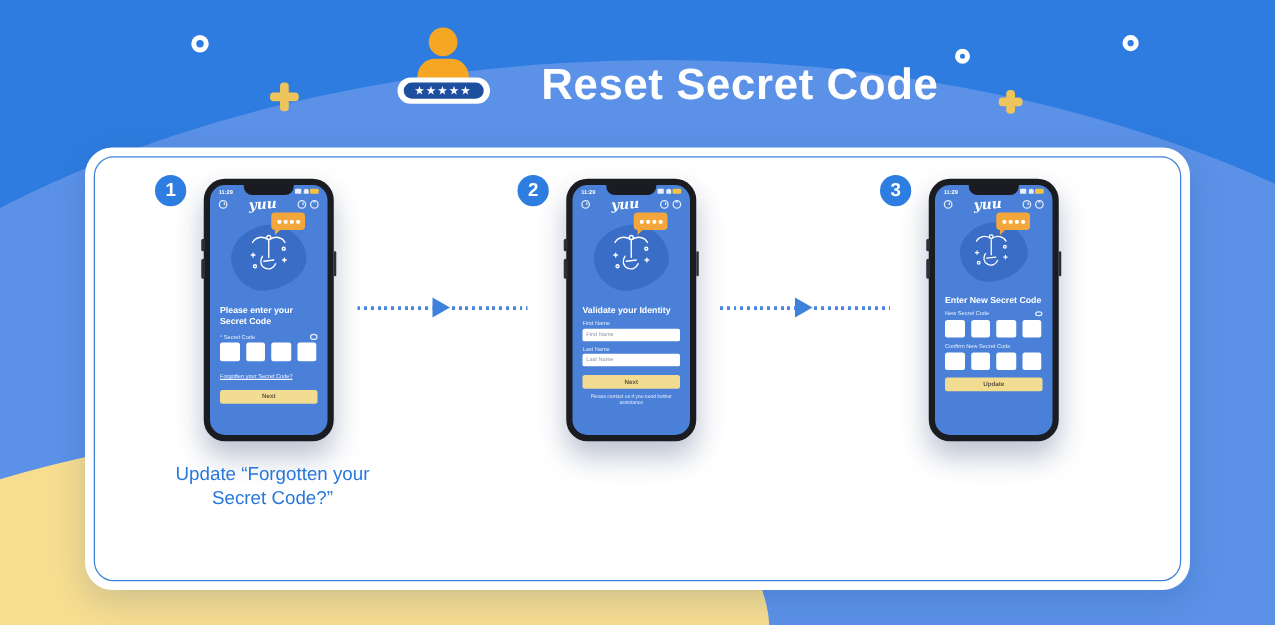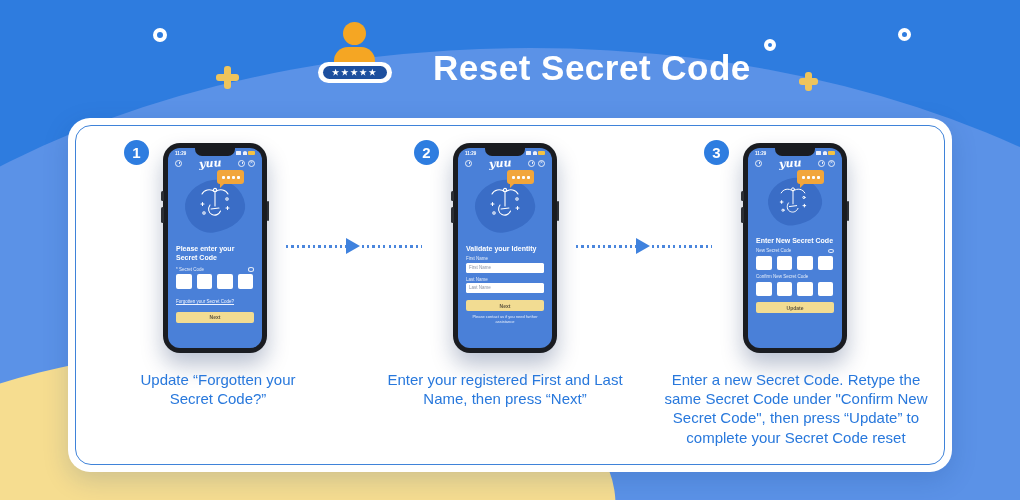--- a/index.html
+++ b/index.html
@@ -316,16 +316,14 @@
     <div class="arrow" style="left:218px; top:119px; width:136px;">
       <div class="dots"></div>
         <div class="tri"></div>
     </div>
     <div class="arrow" style="left:508px; top:119px; width:136px;">
       <div class="dots"></div>
         <div class="tri"></div>
     </div>
 
     <div class="caption" style="left:50px; width:200px;">Update “Forgotten your Secret Code?”</div>
-    <div class="caption" style="left:312px; width:250px;">Enter your registered First and Last Name, then press “Next”</div>
-    <div class="caption" style="left:592px; width:272px;">Enter a new Secret Code. Retype the same Secret Code under "Confirm New Secret Code",  then press “Update” to complete your Secret Code reset</div>
   </div>
 </div>
 
 </body></html>

